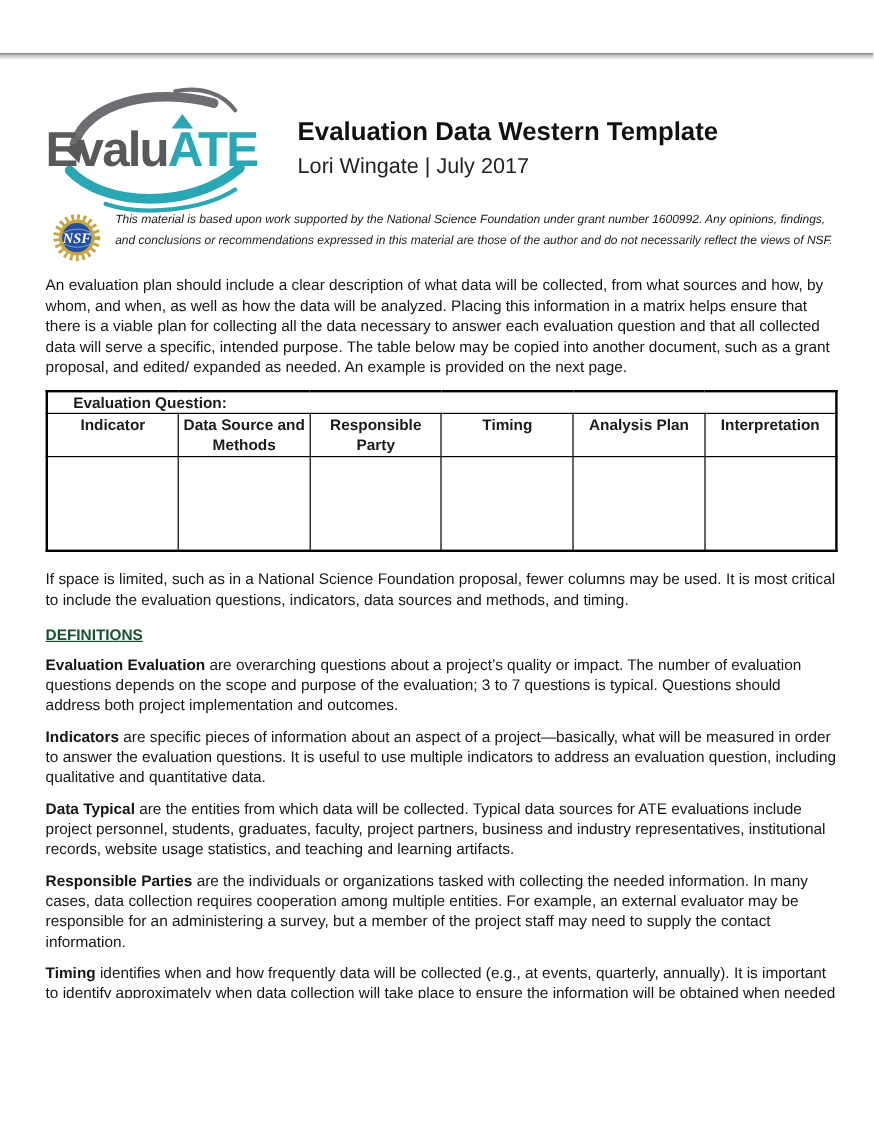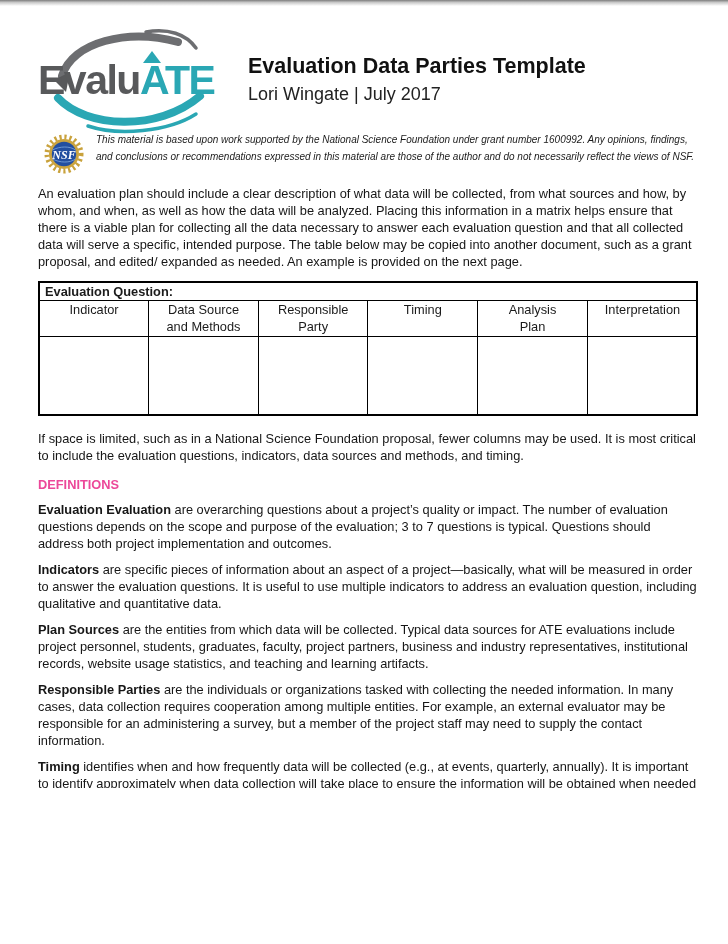--- a/index.html
+++ b/index.html
@@ -3,20 +3,21 @@
 <meta charset="utf-8">
 <style>
   html,body{margin:0;padding:0;background:#ffffff;}
   .page{
     position:relative;
     width:728px;height:788px;
     background:#ffffff;
     font-family:"Liberation Sans", sans-serif;
     color:#1b1b1b;
     overflow:hidden;
+    margin-top:44px;
   }
   .top-edge{
     position:absolute;top:0;left:0;width:728px;height:6px;
     background:linear-gradient(180deg,#7d7d7d 0%,#c8c8c8 40%,#ffffff 100%);
   }
   
   .header{display:flex;align-items:flex-start;padding:40px 0 0 36px;}
   .logo-box{position:relative;width:196px;height:80px;flex:0 0 auto;}
   .logo-swooshes{position:absolute;left:-8px;top:-18px;width:210px;height:118px;}
   .logo-text{
@@ -45,26 +46,26 @@
   .content{margin:0 30px 0 38px;width:660px;}
   .body-text{font-size:12.8px;line-height:17px;color:#161616;}
   .intro{margin:11px 0 11px;}
   
   .matrix{
     width:660px;border-collapse:collapse;
     border:2px solid #000;
     table-layout:fixed;
   }
   .matrix td,.matrix th{border:1px solid #000;font-size:12.8px;}
-  .eq-cell{font-weight:bold;text-align:left;padding:1px 5px;height:15px;}
-  .matrix th{font-weight:normal;text-align:center;vertical-align:top;padding:1px 17px;line-height:16.5px;height:31px;}
+  .eq-cell{font-weight:bold;text-align:left;padding:1px 21px;height:15px;}
+  .matrix th{font-weight:bold;text-align:center;vertical-align:top;padding:1px 2px;line-height:16.5px;height:31px;}
   .empty-row td{height:75px;}
   
   .note{margin:14px 0 0;}
-  .defs-heading{margin:13px 0 0;font-size:12.8px;font-weight:bold;color:#ec4899;}
+  .defs-heading{margin:13px 0 0;font-size:12.8px;font-weight:bold;color:#14532d;text-decoration:underline;}
   .def{margin:9px 0 0;}
   .def b{font-weight:bold;}
   
   .footer{
     position:absolute;left:0;top:891px;width:728px;
     text-align:center;font-size:11px;color:#161616;
   }
   .footer .sep{font-weight:bold;padding:0 6px;}
 </style>
 </head>
@@ -78,21 +79,21 @@
       <svg class="logo-swooshes" viewBox="0 0 210 118" xmlns="http://www.w3.org/2000/svg">
         <path d="M 34 54 C 44 20, 100 6, 150 20" fill="none" stroke="#6d6e71" stroke-width="8" stroke-linecap="round"></path>
         <path d="M 118 10 C 140 6, 158 12, 168 26" fill="none" stroke="#6d6e71" stroke-width="3.5" stroke-linecap="round"></path>
         <polygon points="26,58 42,50 38,70" fill="#58595b"></polygon>
         <path d="M 30 76 C 58 106, 130 110, 172 74" fill="none" stroke="#2aa7b4" stroke-width="8" stroke-linecap="round"></path>
         <path d="M 60 104 C 90 114, 140 110, 168 92" fill="none" stroke="#2aa7b4" stroke-width="3.5" stroke-linecap="round"></path>
       </svg>
       <div class="logo-text"><span class="logo-evalu">Evalu</span><span class="logo-ate">ATE</span></div>
     </div>
     <div class="title-block">
-      <h1 class="doc-title">Evaluation Data Parties Template</h1>
+      <h1 class="doc-title">Evaluation Data Western Template</h1>
       <div class="doc-subtitle">Lori Wingate | July 2017</div>
     </div>
   </div>
 
   <div class="nsf-row">
     <svg class="nsf-logo" viewBox="0 0 40 40" xmlns="http://www.w3.org/2000/svg">
       <circle cx="20" cy="20" r="17" fill="none" stroke="#c9a23c" stroke-width="5" stroke-dasharray="2.2 2.8"></circle>
       <circle cx="20" cy="20" r="15" fill="#cba440"></circle>
       <circle cx="20" cy="20" r="12.2" fill="#234fa0"></circle>
       <path d="M 8.5 16 C 16 12, 26 12, 31.5 16" fill="none" stroke="#7fa8e0" stroke-width="0.8"></path>
@@ -128,21 +129,21 @@
         </tr>
       </tbody>
     </table>
 
     <p class="body-text note">If space is limited, such as in a National Science Foundation proposal, fewer columns may be used. It is most critical to include the evaluation questions, indicators, data sources and methods, and timing.</p>
 
     <h2 class="defs-heading">DEFINITIONS</h2>
 
     <p class="body-text def"><b>Evaluation Evaluation</b><span> are overarching questions about a project’s quality or impact. The number of evaluation questions depends on the scope and purpose of the evaluation; 3 to 7 questions is typical. Questions should address both project implementation and outcomes.</span></p>
     <p class="body-text def"><b>Indicators</b><span> are specific pieces of information about an aspect of a project—basically, what will be measured in order to answer the evaluation questions. It is useful to use multiple indicators to address an evaluation question, including qualitative and quantitative data.</span></p>
-    <p class="body-text def"><b>Plan Sources</b><span> are the entities from which data will be collected. Typical data sources for ATE evaluations include project personnel, students, graduates, faculty, project partners, business and industry representatives, institutional records, website usage statistics, and teaching and learning artifacts.</span></p>
+    <p class="body-text def"><b>Data Typical</b><span> are the entities from which data will be collected. Typical data sources for ATE evaluations include project personnel, students, graduates, faculty, project partners, business and industry representatives, institutional records, website usage statistics, and teaching and learning artifacts.</span></p>
     <p class="body-text def"><b>Responsible Parties</b><span> are the individuals or organizations tasked with collecting the needed information. In many cases, data collection requires cooperation among multiple entities. For example, an external evaluator may be responsible for an administering a survey, but a member of the project staff may need to supply the contact information.</span></p>
     <p class="body-text def"><b>Timing</b><span> identifies when and how frequently data will be collected (e.g., at events, quarterly, annually). It is important to identify approximately when data collection will take place to ensure the information will be obtained when needed for reporting purposes and decision making and that the data collection schedule is conducive to other things taking place in project’s context (e.g., other major data collection activities, semester schedules).</span></p>
     <p class="body-text def"><b>Analysis Plan</b><span> how the quantitative and qualitative data will be summarized into meaningful, usable information.</span></p>
 
   </div>
 
   <div class="footer">
     <span>evalu-ate.org</span><span class="sep">|</span><span>(269) 387-5920</span><span class="sep">|</span><span>Western Michigan University</span>
   </div>
 </div>

